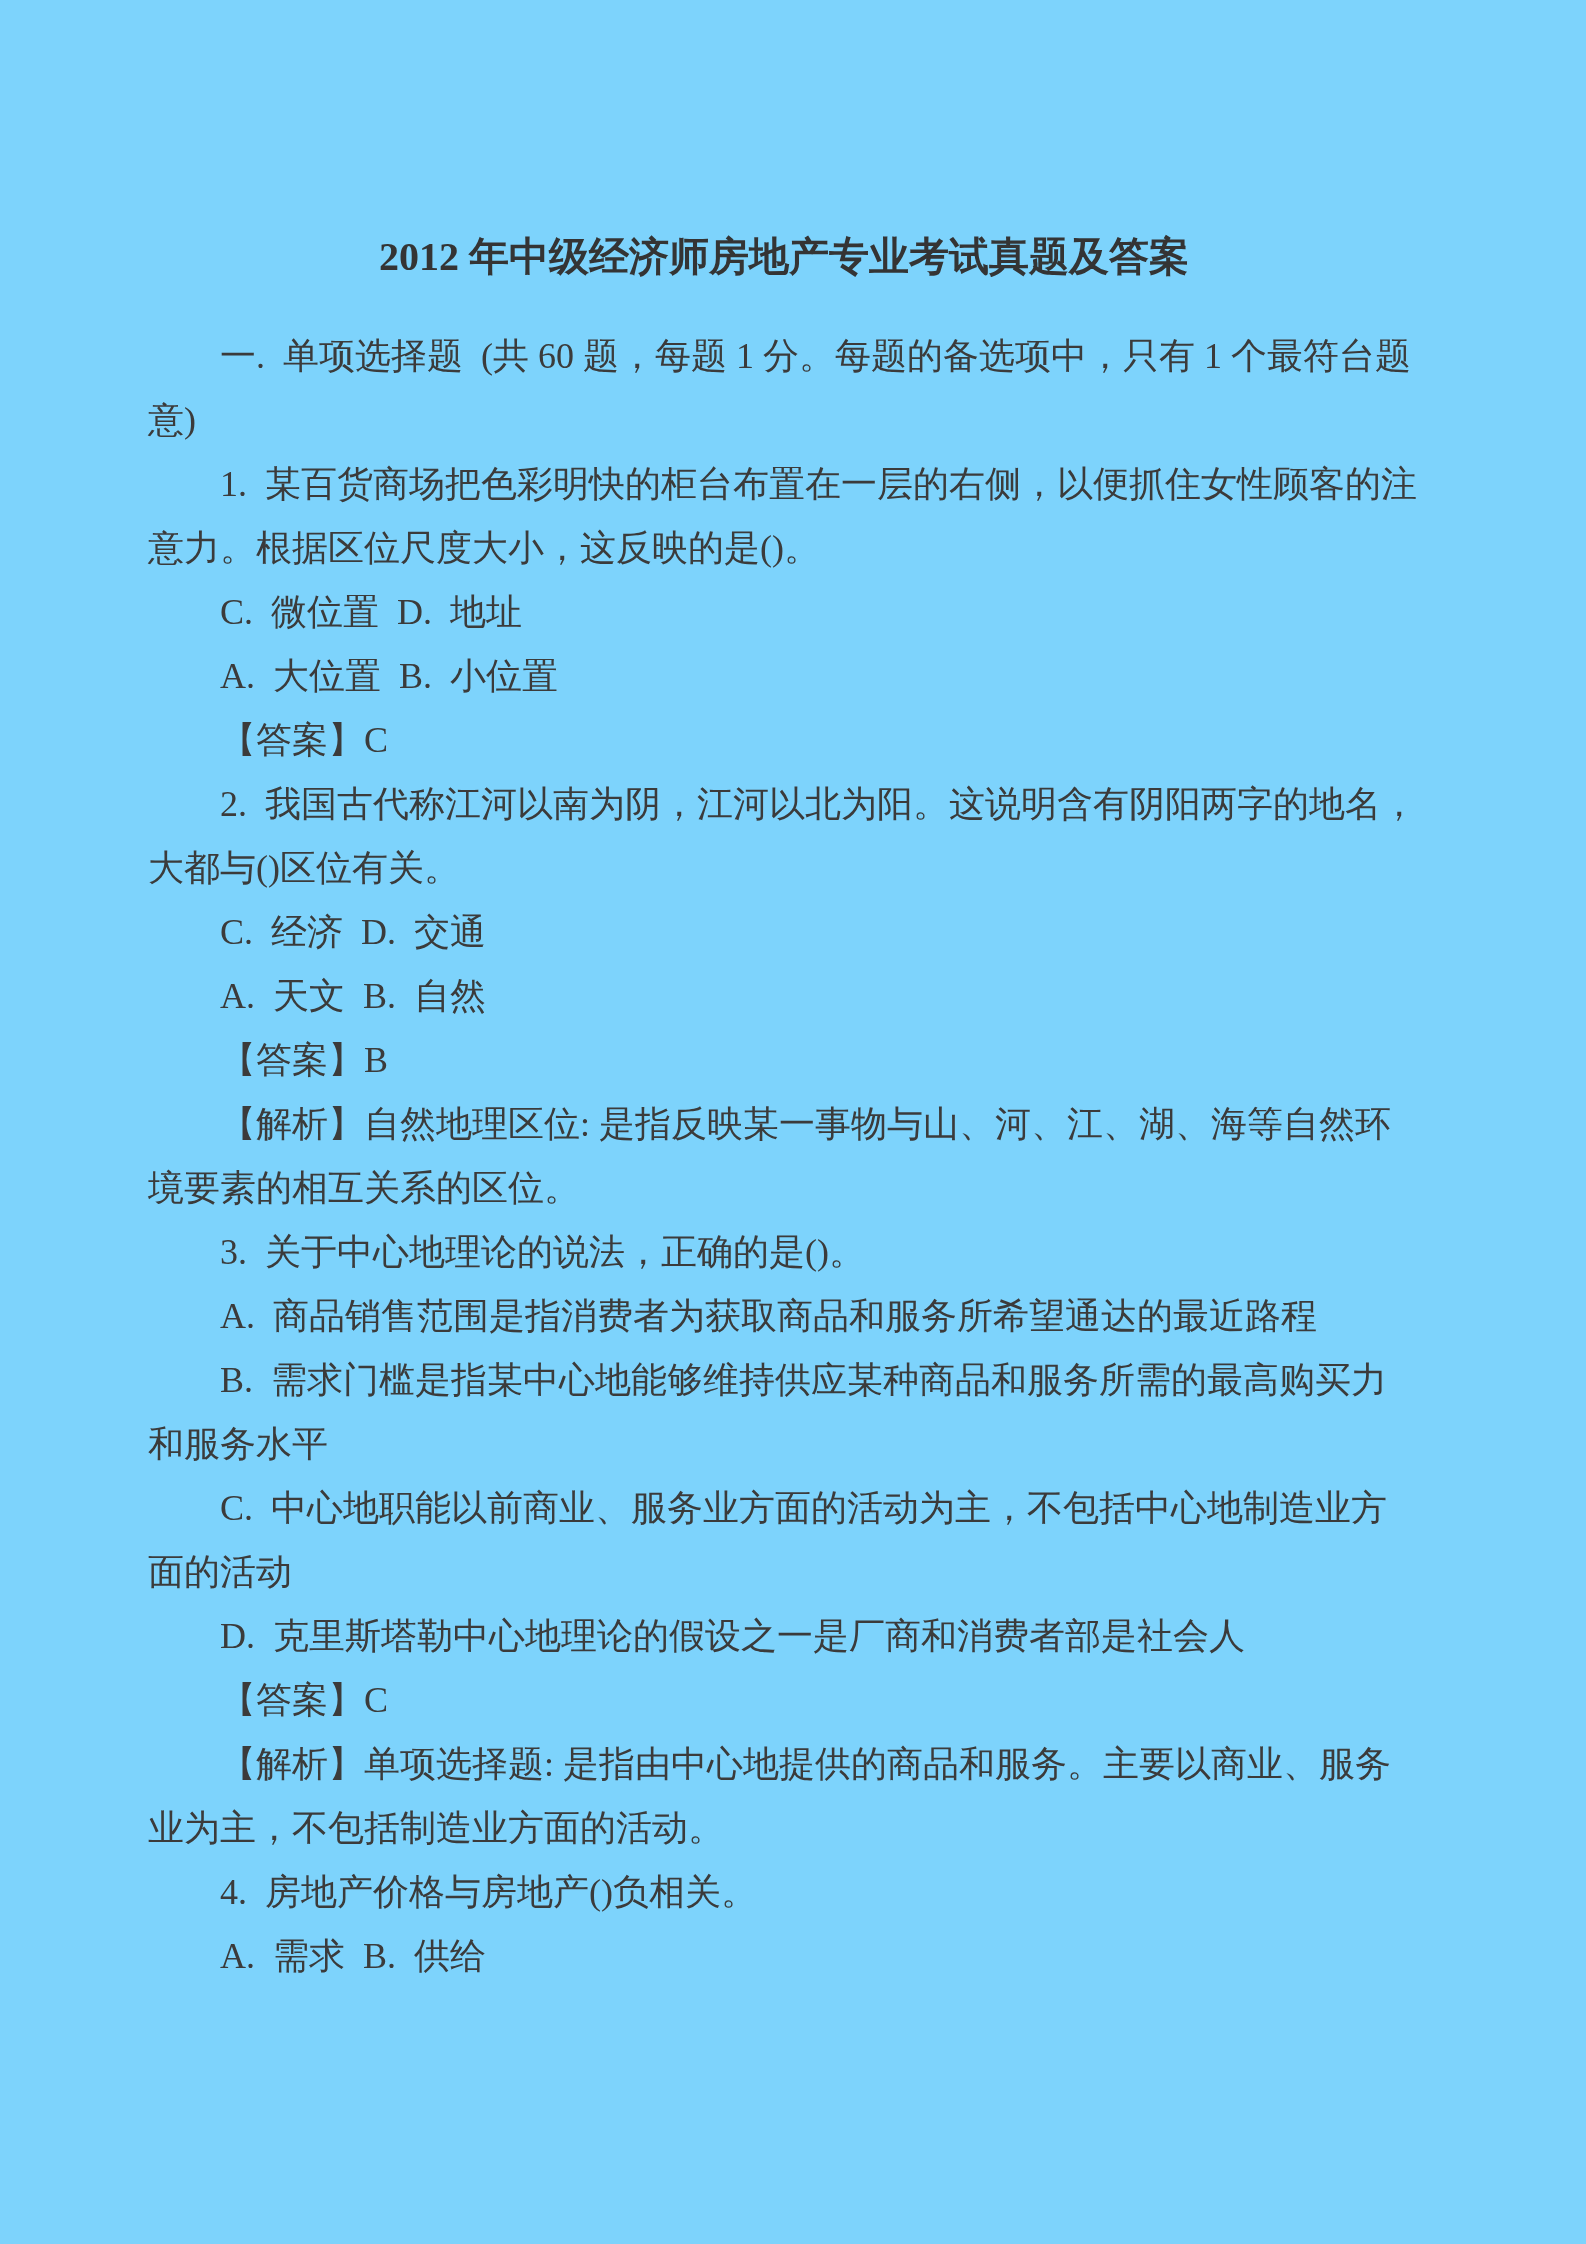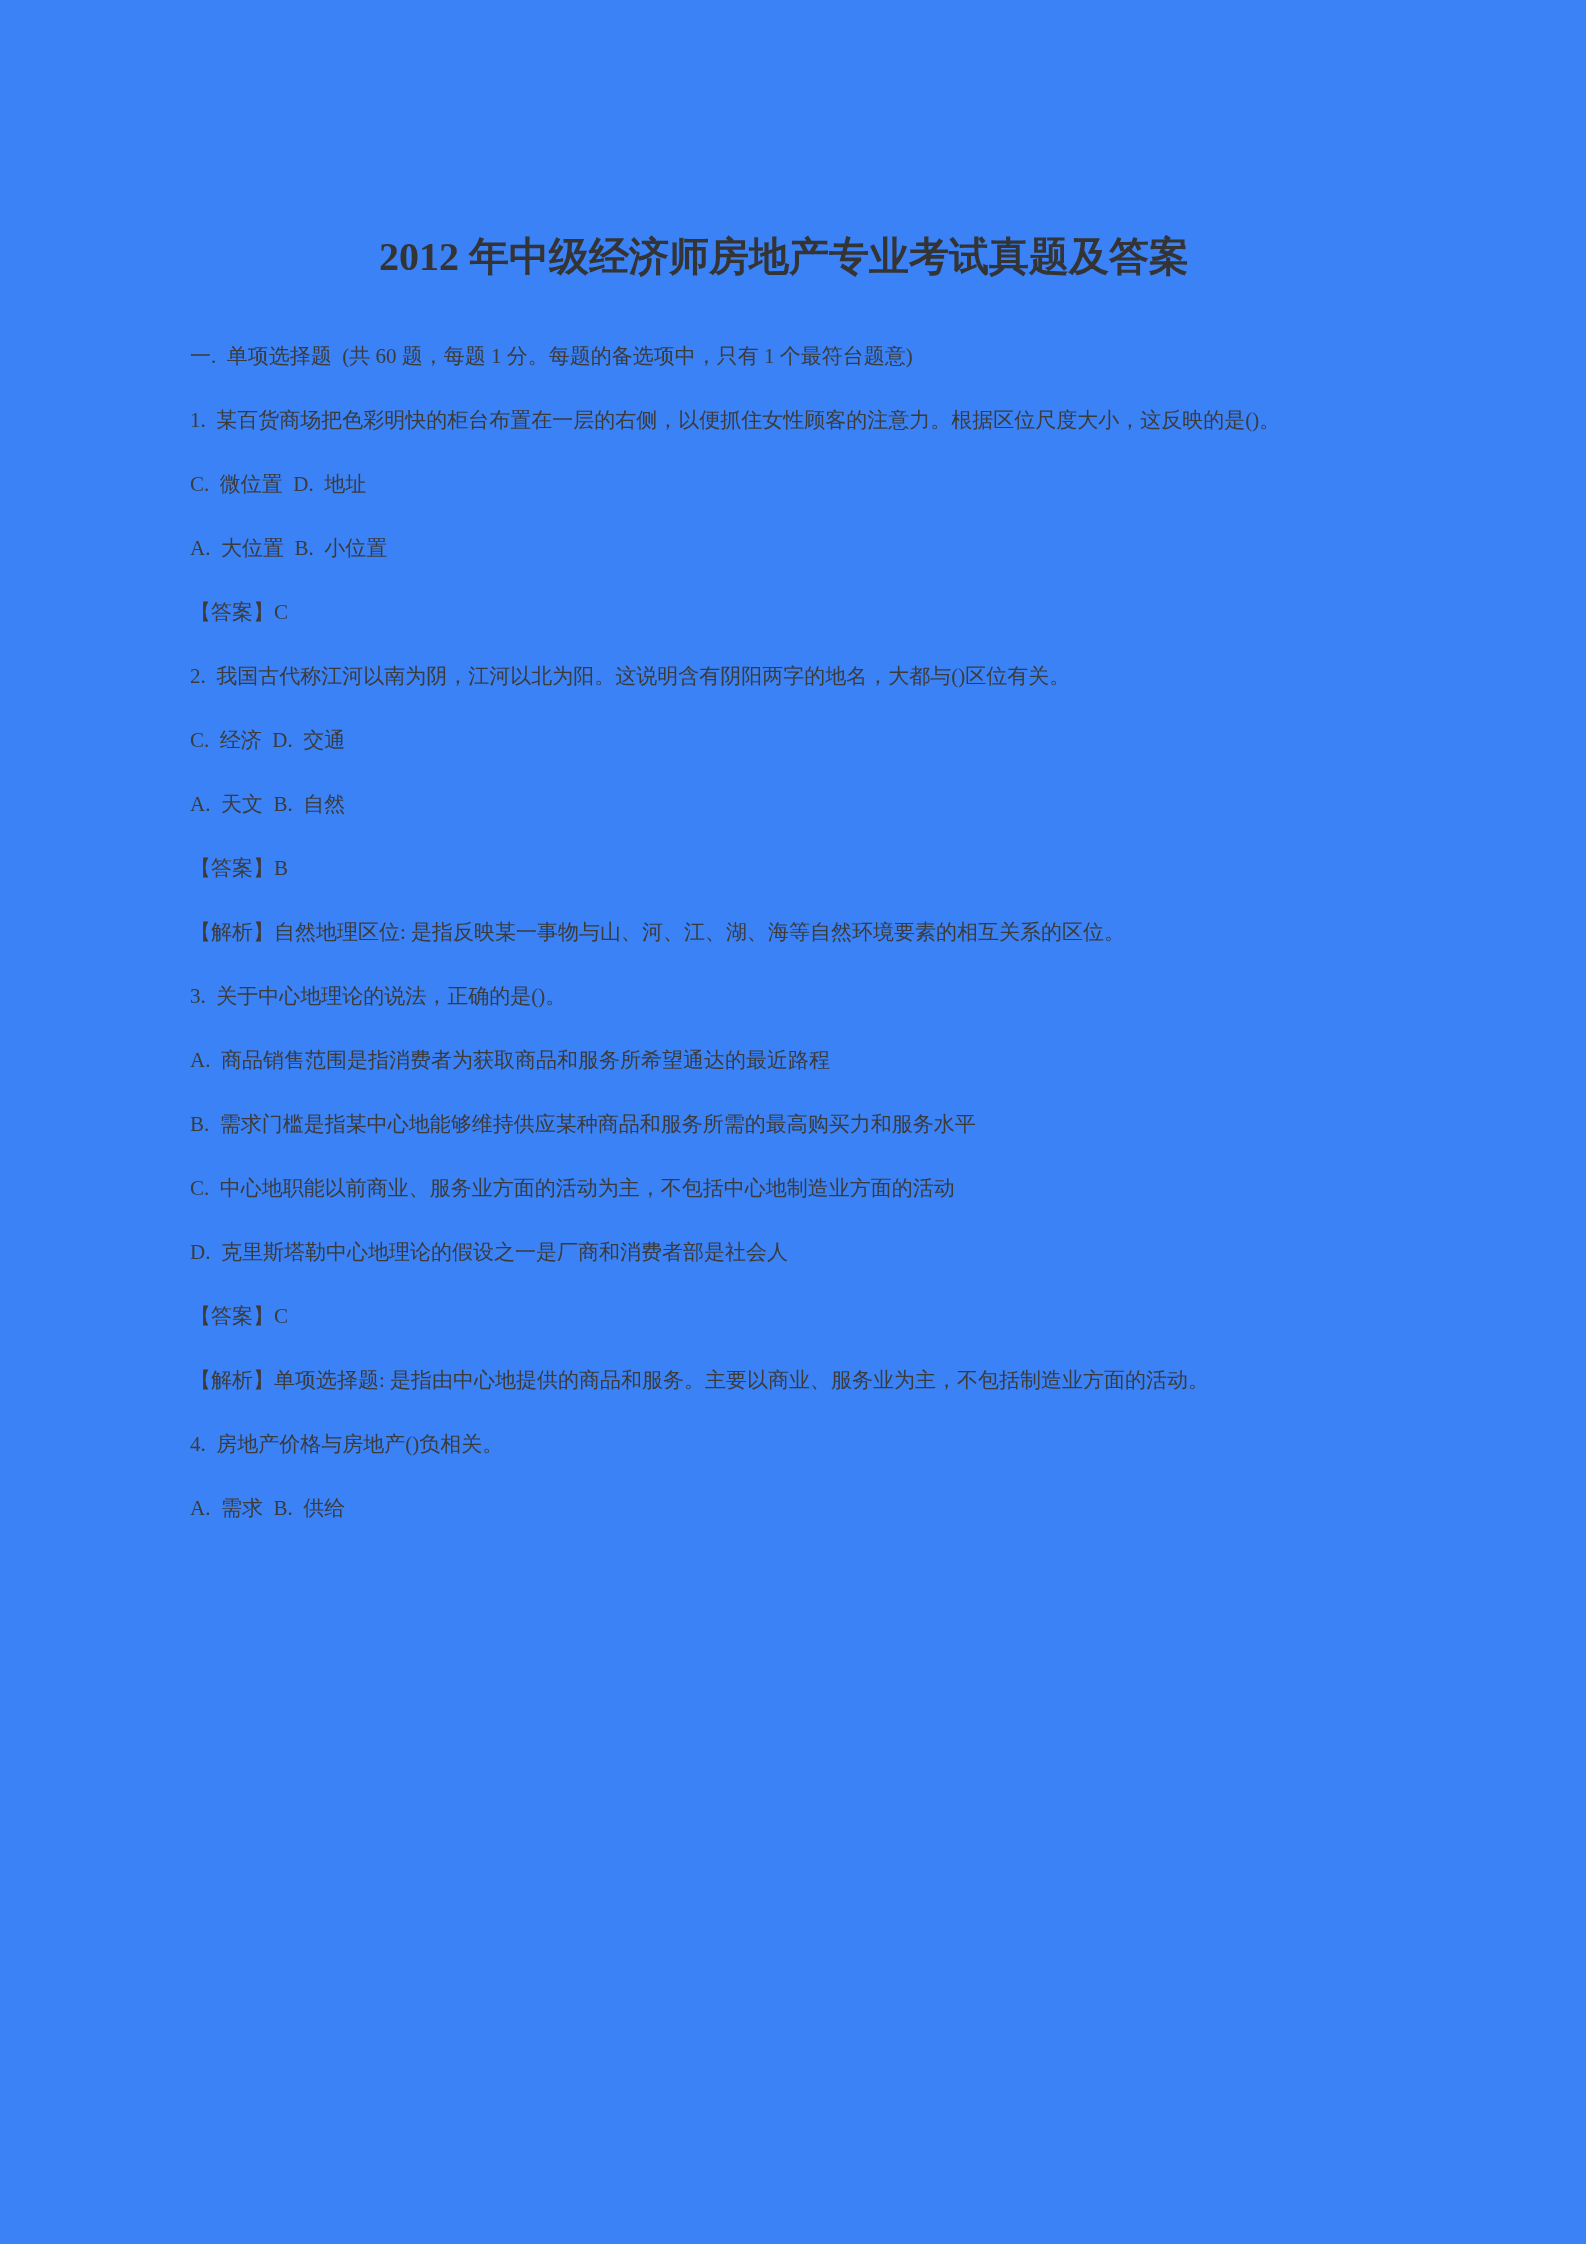--- a/index.html
+++ b/index.html
@@ -4,38 +4,38 @@
 <style>
   html, body {
     margin: 0;
     padding: 0;
     background: #ffffff;
   }
   .page {
     position: relative;
     width: 1586px;
     height: 2244px;
-    background: #3b82f6;
+    background: #7dd3fc;
     box-sizing: border-box;
     padding: 230px 166px 0 148px;
     font-family: "Liberation Serif", "DejaVu Serif", serif;
     color: #3b3b3b;
     overflow: hidden;
   }
   .doc-title {
     font-size: 40px;
     font-weight: 700;
     color: #343434;
     text-align: center;
     line-height: 54px;
     margin: 0 0 40px 0;
     white-space: pre-wrap;
   }
   .para {
-    font-size: 21px;
+    font-size: 36px;
     line-height: 64px;
     margin: 0;
     text-indent: 2em;
     white-space: pre-wrap;
     text-align: left;
   }
 </style>
 </head>
 <body>
 

